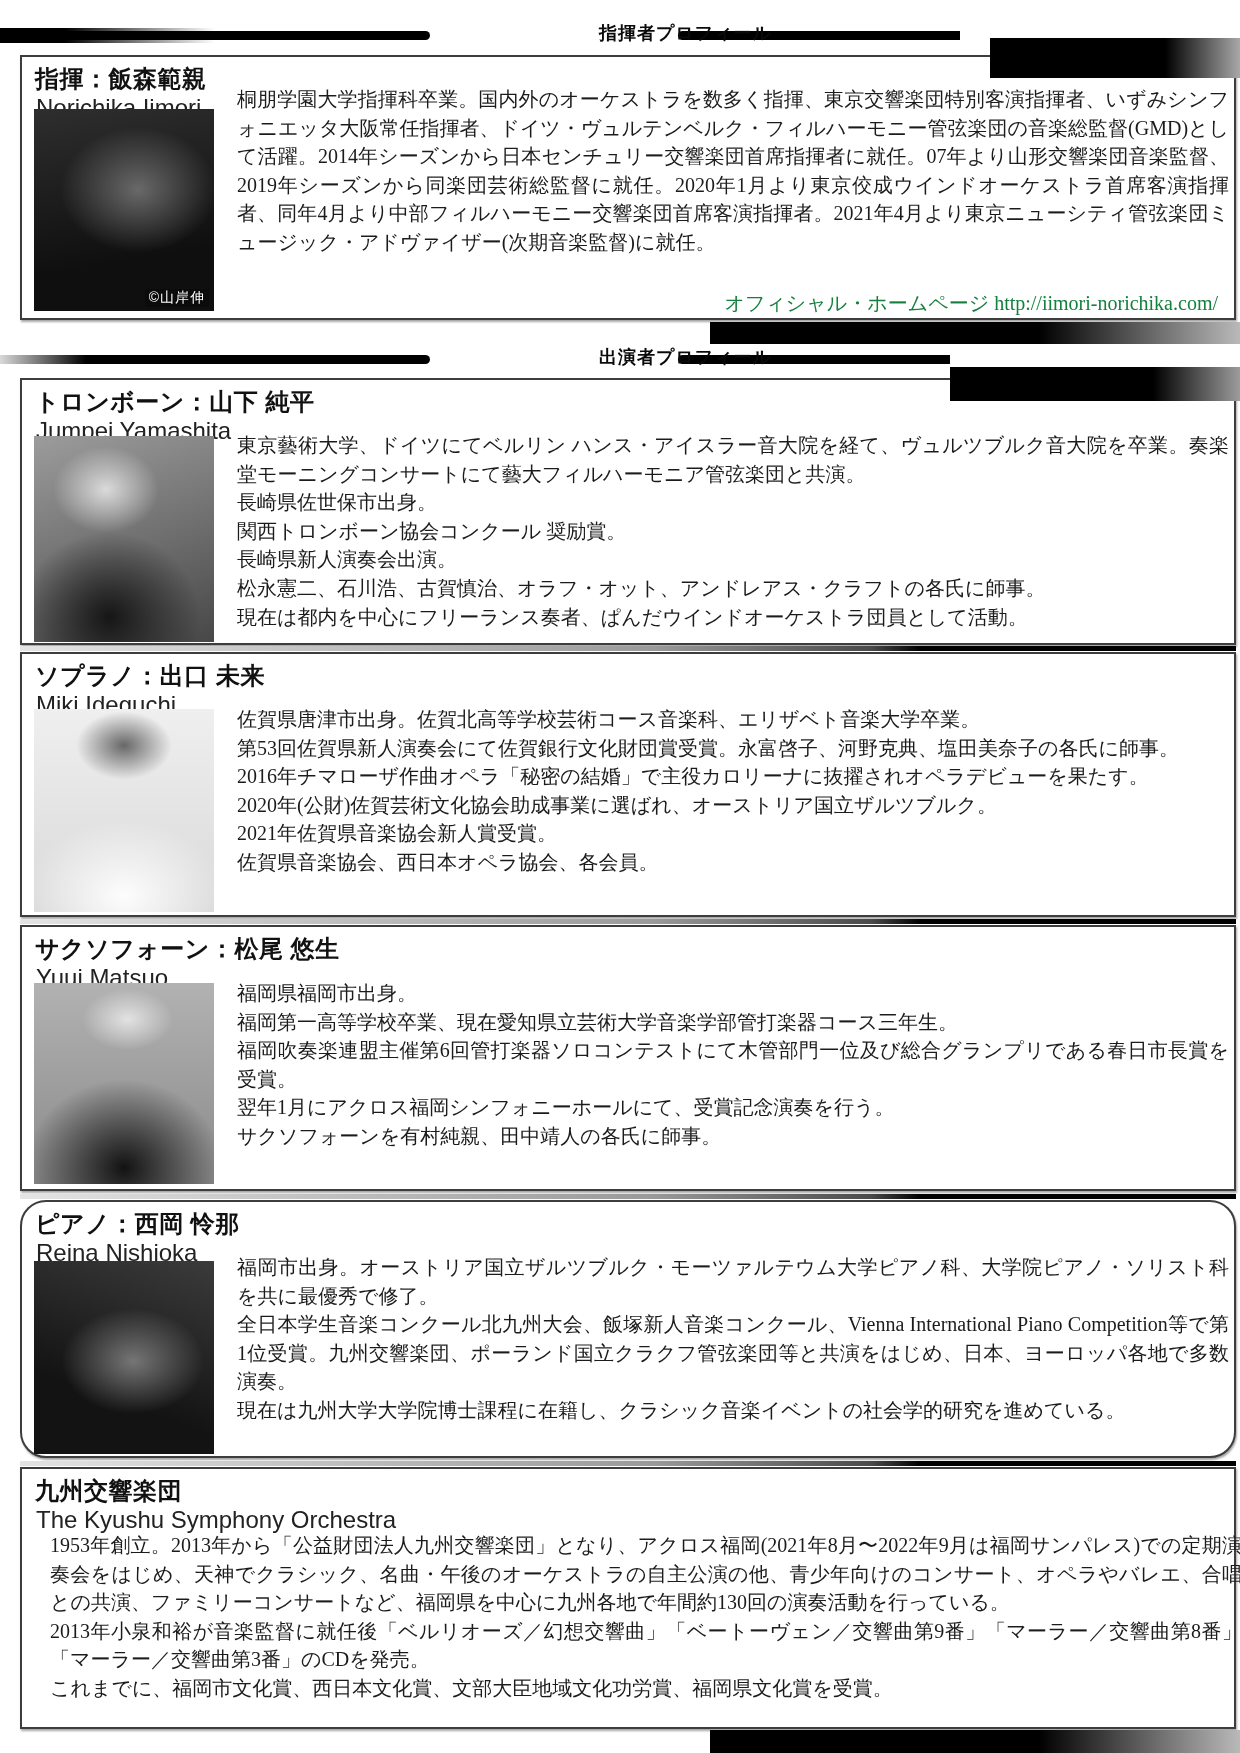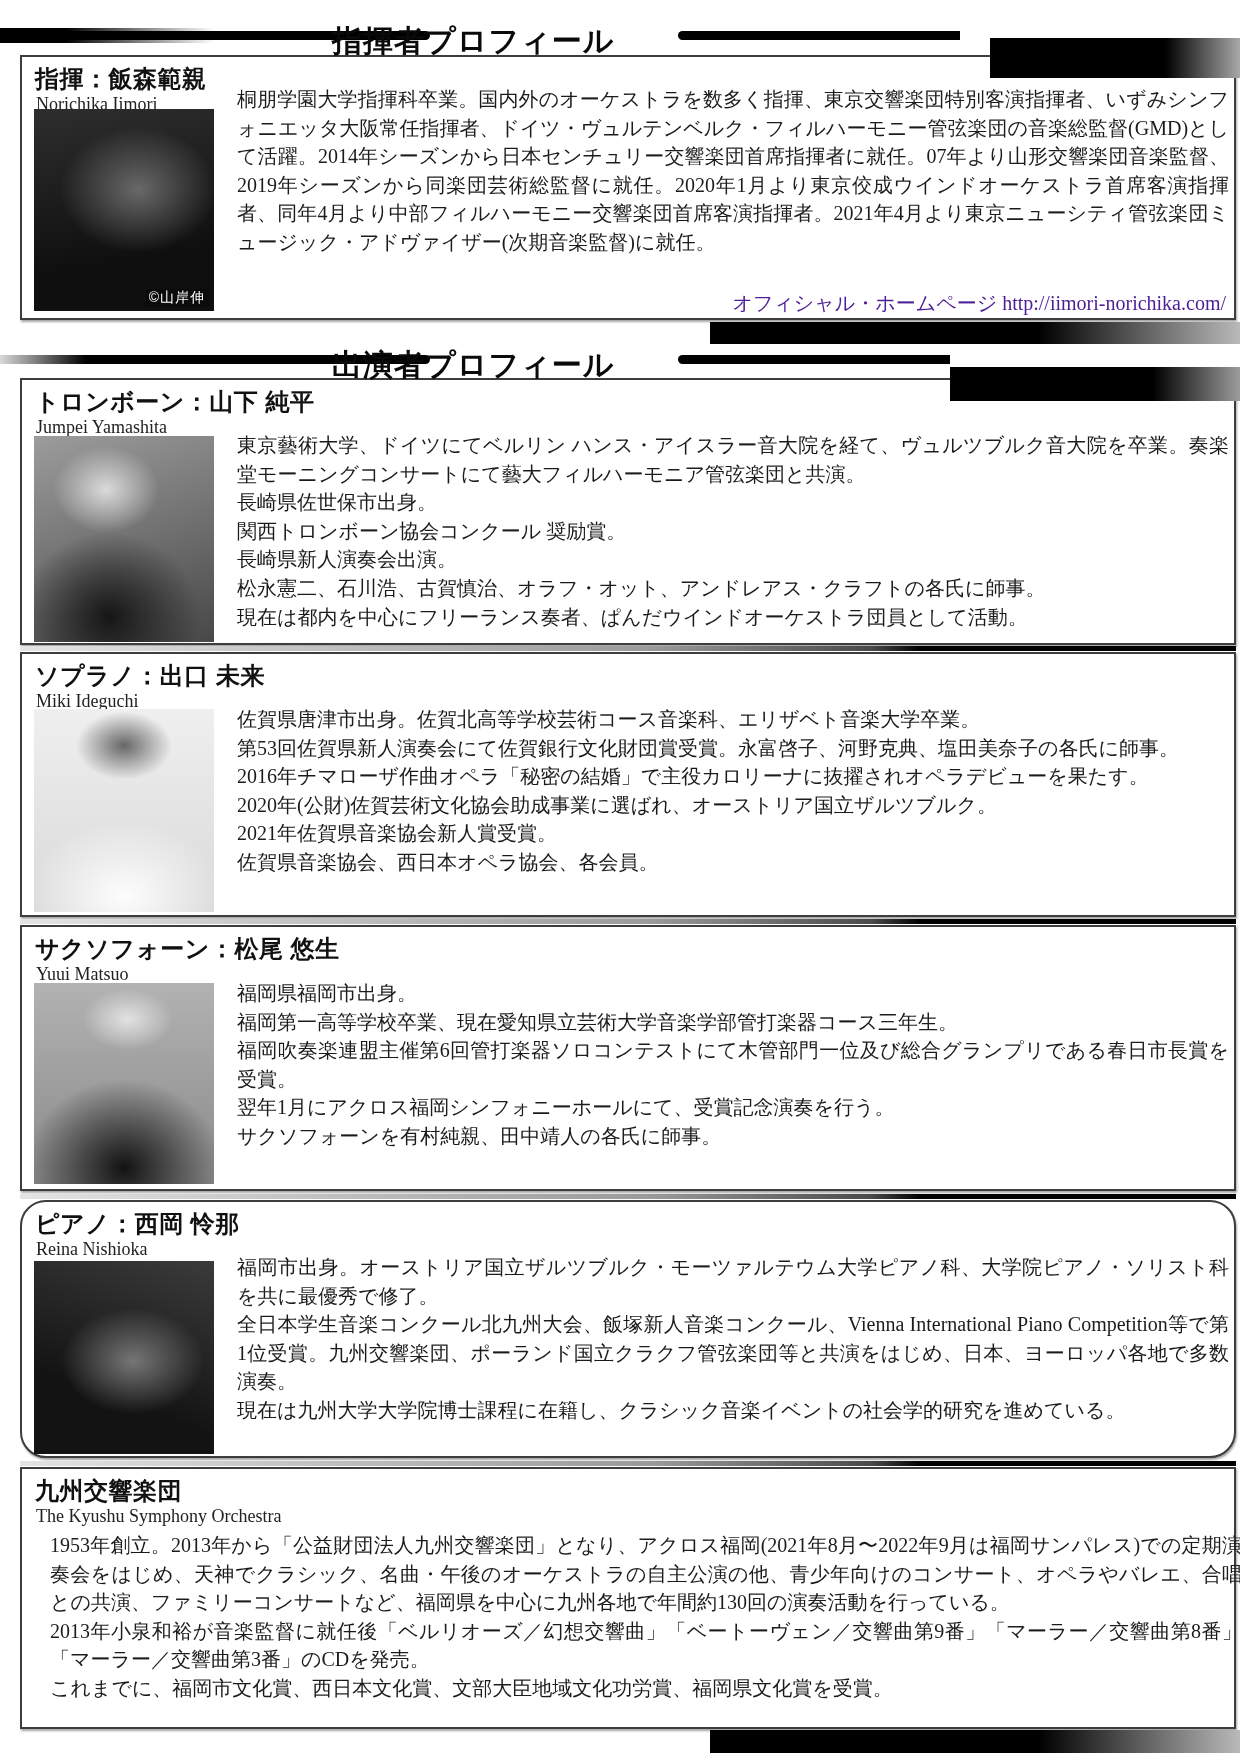--- a/index.html
+++ b/index.html
@@ -3,23 +3,23 @@
 <meta charset="utf-8">
 <style>
   html,body { margin:0; padding:0; background:#fff; }
   .page {
     position:relative; width:1240px; height:1753px; background:#fff;
     overflow:hidden; font-family:"Liberation Serif","DejaVu Serif",serif; color:#1b1b1b;
   }
 
   
   .band-title {
-    position:absolute; left:332px; width:440px; text-align:left;
+    position:absolute; left:332px; width:440px; text-align:right;
     font-family:"Liberation Sans","DejaVu Sans",sans-serif; font-weight:bold;
-    font-size:30px; letter-spacing:1px; color:#0a0a0a; z-index:6;
+    font-size:18px; letter-spacing:1px; color:#0a0a0a; z-index:6;
   }
   .bar { position:absolute; height:9px; background:#000; z-index:4; }
   .bar-wedge { position:absolute; height:15px; z-index:3; }
   .b1-title { top:21px; }
   .b1-left  { left:0;   top:31px; width:430px; border-radius:0 5px 5px 0; }
   .b1-wedge { left:0;   top:28px; width:215px; background:linear-gradient(to right,#000 30%,rgba(0,0,0,0)); }
   .b1-right { left:678px; top:31px; width:282px; border-radius:5px 0 0 5px; }
   .b2-title { top:345px; }
   .b2-left  { left:0;   top:355px; width:430px; border-radius:0 5px 5px 0;
               background:linear-gradient(to right,#d9d9d9,#000 20%); }
@@ -52,21 +52,21 @@
   #box-piano     { top:1200px; height:258px;border-radius:26px; }
   #box-orch      { top:1467px; height:262px; }
 
   .role-title {
     position:absolute; left:13px; top:6px;
     font-family:"Liberation Sans","DejaVu Sans",sans-serif; font-weight:bold;
     font-size:24px; color:#111; letter-spacing:0.5px; white-space:nowrap;
   }
   .name-en {
     position:absolute; left:14px; top:37px;
-    font-family:Liberation Serif, serif; font-size:18px; color:#222;
+    font-family:Liberation Sans, sans-serif; font-size:24px; color:#222;
   }
 
   .photo { position:absolute; left:12px; width:180px; }
   .ph-conductor { top:52px; height:202px;
     background:radial-gradient(ellipse 70% 50% at 58% 40%, rgba(168,168,168,0.55), rgba(0,0,0,0) 62%),
                linear-gradient(170deg,#2e2e2e,#0f0f0f 72%); }
   .ph-trombone { top:56px; height:206px;
     background:radial-gradient(ellipse 42% 30% at 40% 26%, rgba(228,228,228,0.9), rgba(228,228,228,0) 70%),
                radial-gradient(ellipse 68% 56% at 42% 88%, rgba(18,18,18,0.95), rgba(18,18,18,0) 74%),
                linear-gradient(160deg,#9c9c9c,#6e6e6e 55%,#474747); }
@@ -93,21 +93,21 @@
     font-size:20px; line-height:28.6px; text-align:justify; color:#1b1b1b;
   }
   .bio p { margin:0; }
   #box-conductor .bio { top:28px; }
   #box-trombone .bio, #box-soprano .bio { top:51px; }
   #box-sax .bio { top:52px; }
   #box-piano .bio { top:51px; }
   #box-orch .bio { left:28px; width:1192px; top:62px; }
 
   .website {
-    position:absolute; right:8px; top:233px; font-size:20px; color:#4c1d95;
+    position:absolute; right:16px; top:233px; font-size:20px; color:#15803d;
     font-family:"Liberation Serif","DejaVu Serif",serif;
   }
 </style>
 </head>
 <body>
 
 <div class="page">
 
   <div class="bar-wedge b1-wedge"></div>
   <div class="bar b1-left"></div>

